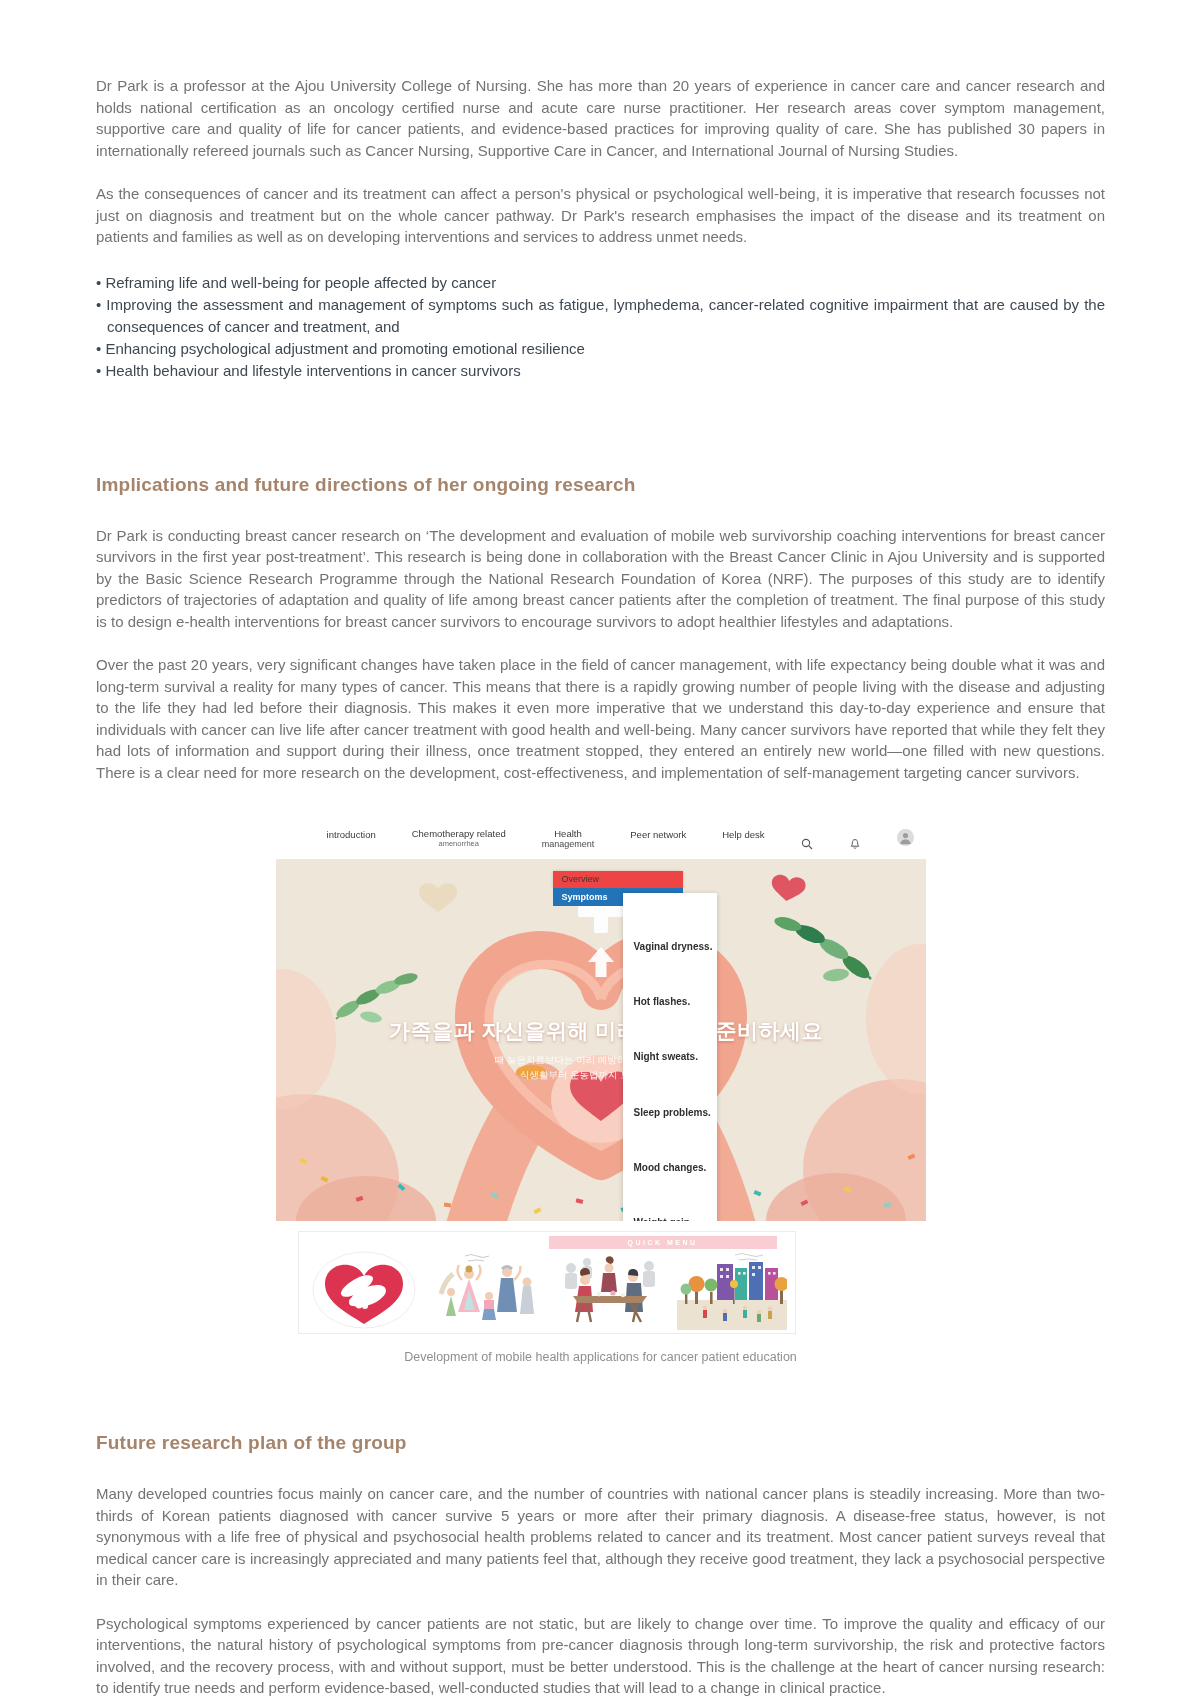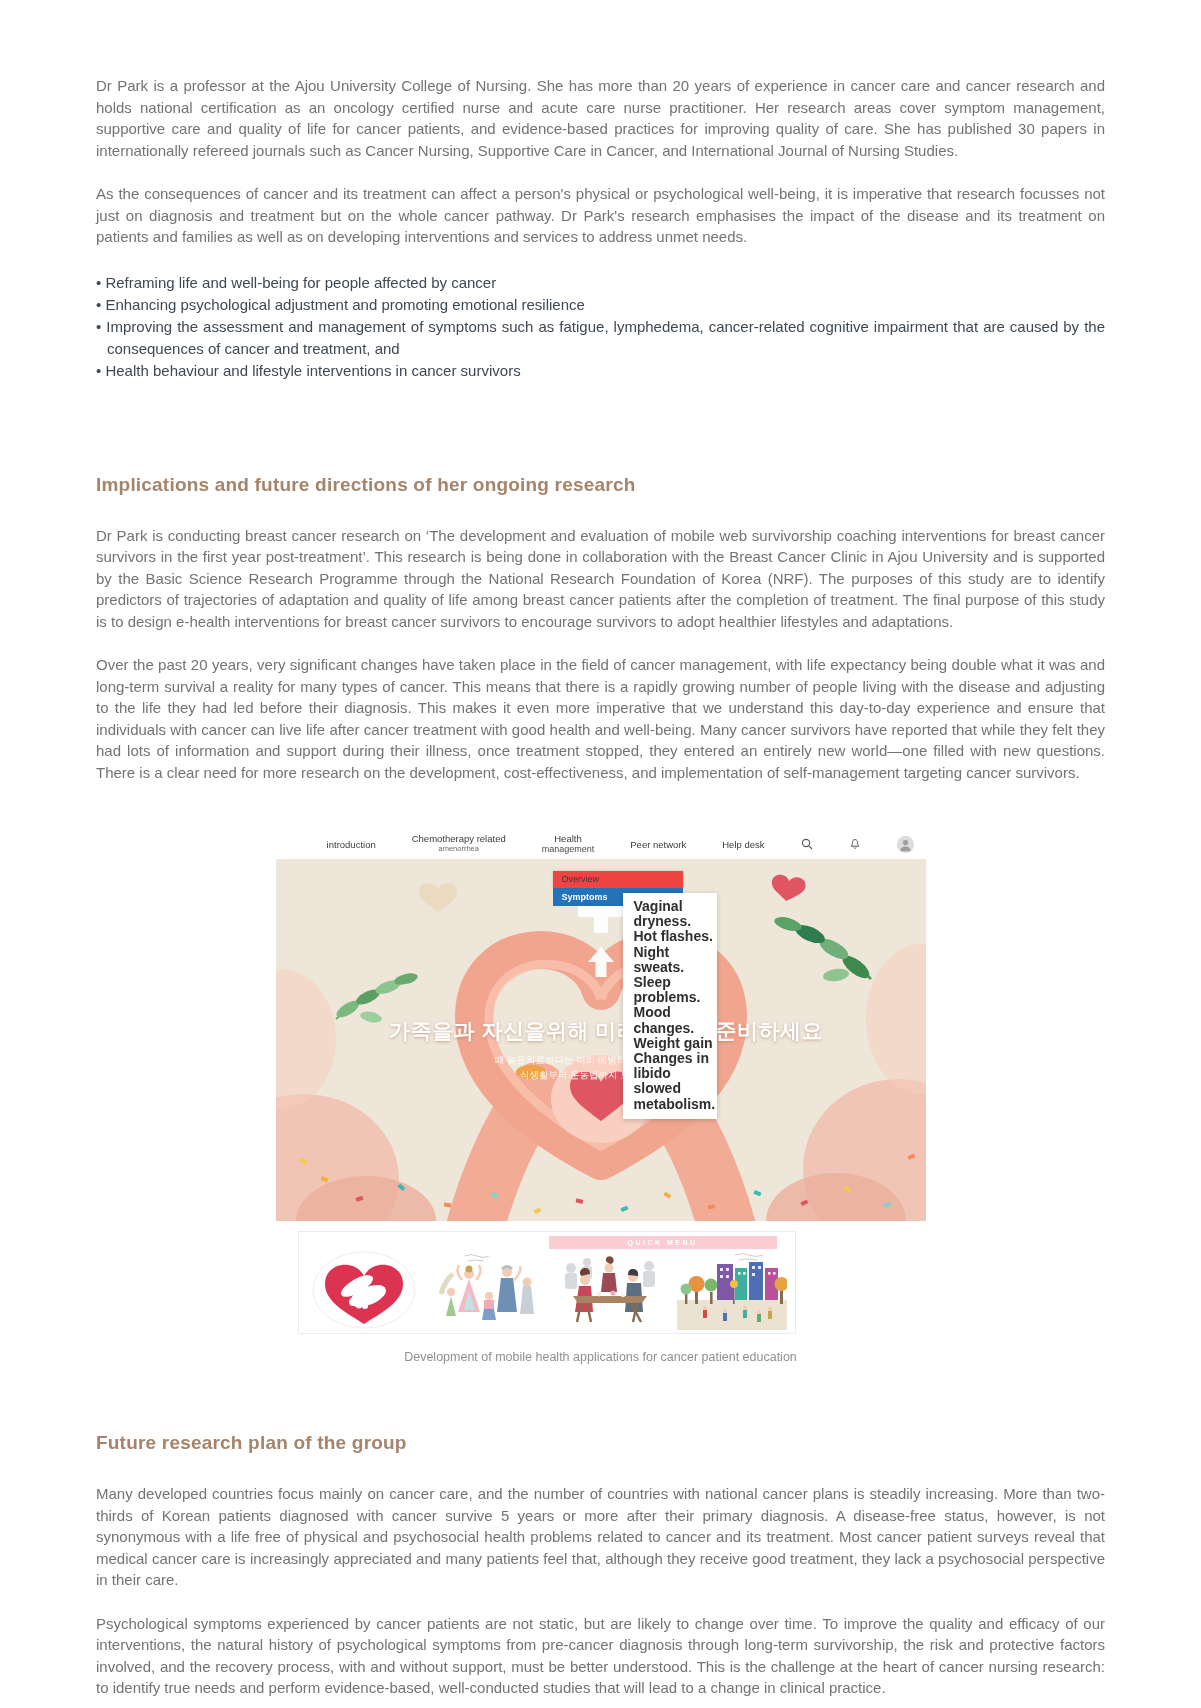--- a/index.html
+++ b/index.html
@@ -11,21 +11,21 @@
   .h{color:#a5846b;font-size:19px;font-weight:700;margin:0;letter-spacing:.2px;}
   .h.implications{margin-top:92px;}
   .h.future{margin-top:68px;}
   .p{color:#737373;font-size:15px;line-height:21.5px;text-align:justify;margin:22px 0 0 0;}
   .p.first{margin-top:29px;}
   .bullets{margin:24px 0 0 0;padding:0;list-style:none;color:#3e4852;font-size:15px;line-height:22px;}
   .bullet{padding-left:11px;text-indent:-11px;text-align:justify;}
   .bullet::before{content:"\2022\00a0";}
   
   .app-figure{margin:46px auto 0 auto;width:650px;position:relative;}
-  .app-nav{height:30px;display:flex;align-items:center;justify-content:flex-end;gap:36px;
+  .app-nav{height:30px;display:flex;justify-content:flex-end;gap:36px;
            padding-right:12px;font-size:9.5px;color:#3a3a3a;}
   .nav-item{white-space:nowrap;}
   .nav-item.two-line{text-align:center;line-height:10px;}
   .two-line .l2{display:block;font-size:9px;color:#4a4a4a;}
   .two-line .l2.small{font-size:7.5px;color:#6a6a6a;}
   .nav-ic{display:inline-flex;align-items:center;}
   .avatar{width:17px;height:17px;border-radius:50%;background:#dedede;display:inline-flex;
           align-items:center;justify-content:center;overflow:hidden;}
   .hero{position:relative;width:650px;height:362px;overflow:hidden;background:#eee6d9;}
   .hero > svg{position:absolute;left:0;top:0;}
@@ -35,41 +35,41 @@
   .hero-sub{font-size:9.5px;line-height:15px;opacity:.92;}
   .hero-sub.s1{margin-top:7px;}
   .dd{position:absolute;left:277px;top:12px;z-index:3;font-size:9px;}
   .dd-overview{background:#ef4444;width:121px;height:17px;line-height:17px;padding-left:9px;
                color:#3a3a3a;box-shadow:0 0 3px rgba(0,0,0,.15);}
   .dd-symptoms{background:#2273b8;width:114px;height:18px;line-height:18px;color:#ffffff;
                font-weight:700;display:flex;justify-content:space-between;padding:0 7px 0 9px;}
   .chev{font-size:11px;font-weight:700;}
   .submenu{position:absolute;left:347px;top:34px;width:94px;background:#ffffff;z-index:4;
            box-shadow:0 1px 5px rgba(0,0,0,.2);padding:6px 0 7px 0;}
-  .sm-item{font-size:14px;font-weight:700;color:#2e2e2e;line-height:15.2px;padding-left:11px;}
+  .sm-item{font-size:10px;font-weight:700;color:#2e2e2e;line-height:15.2px;padding-left:11px;margin-top:40px;}
   .strip{position:relative;margin:10px 0 0 22px;width:498px;height:103px;background:#ffffff;
          border:1px solid #ececec;box-sizing:border-box;}
   .qm{position:absolute;left:250px;top:4px;width:228px;height:13px;background:#f9cdd2;
       color:#ffffff;font-size:7px;font-weight:700;letter-spacing:2.5px;text-align:center;
       line-height:13px;}
   .thumb{position:absolute;top:18px;width:106px;height:80px;}
   .thumb.t1{left:12px;} .thumb.t2{left:132px;} .thumb.t3{left:258px;} .thumb.t4{left:378px;width:110px;}
   .caption{margin:16px 0 0 0;text-align:center;font-size:12.5px;color:#8f8f8f;}
 </style>
 </head>
 <body>
 
 <main class="page">
 
   <p class="p first">Dr Park is a professor at the Ajou University College of Nursing. She has more than 20 years of experience in cancer care and cancer research and holds national certification as an oncology certified nurse and acute care nurse practitioner. Her research areas cover symptom management, supportive care and quality of life for cancer patients, and evidence-based practices for improving quality of care. She has published 30 papers in internationally refereed journals such as Cancer Nursing, Supportive Care in Cancer, and International Journal of Nursing Studies.</p>
   <p class="p">As the consequences of cancer and its treatment can affect a person's physical or psychological well-being, it is imperative that research focusses not just on diagnosis and treatment but on the whole cancer pathway. Dr Park's research emphasises the impact of the disease and its treatment on patients and families as well as on developing interventions and services to address unmet needs.</p>
   <ul class="bullets">
     <li class="bullet">Reframing life and well-being for people affected by cancer</li>
+    <li class="bullet">Improving the assessment and management of symptoms such as fatigue, lymphedema, cancer-related cognitive impairment that are caused by the consequences of cancer and treatment, and</li>
     <li class="bullet">Enhancing psychological adjustment and promoting emotional resilience</li>
-    <li class="bullet">Improving the assessment and management of symptoms such as fatigue, lymphedema, cancer-related cognitive impairment that are caused by the consequences of cancer and treatment, and</li>
     <li class="bullet">Health behaviour and lifestyle interventions in cancer survivors</li>
   </ul>
 
   <h2 class="h implications">Implications and future directions of her ongoing research</h2>
   <p class="p first">Dr Park is conducting breast cancer research on ‘The development and evaluation of mobile web survivorship coaching interventions for breast cancer survivors in the first year post-treatment’. This research is being done in collaboration with the Breast Cancer Clinic in Ajou University and is supported by the Basic Science Research Programme through the National Research Foundation of Korea (NRF). The purposes of this study are to identify predictors of trajectories of adaptation and quality of life among breast cancer patients after the completion of treatment. The final purpose of this study is to design e-health interventions for breast cancer survivors to encourage survivors to adopt healthier lifestyles and adaptations.</p>
   <p class="p">Over the past 20 years, very significant changes have taken place in the field of cancer management, with life expectancy being double what it was and long-term survival a reality for many types of cancer. This means that there is a rapidly growing number of people living with the disease and adjusting to the life they had led before their diagnosis. This makes it even more imperative that we understand this day-to-day experience and ensure that individuals with cancer can live life after cancer treatment with good health and well-being. Many cancer survivors have reported that while they felt they had lots of information and support during their illness, once treatment stopped, they entered an entirely new world—one filled with new questions. There is a clear need for more research on the development, cost-effectiveness, and implementation of self-management targeting cancer survivors.</p>
 
   <figure class="app-figure" style="margin-left:auto;margin-right:auto;">
     <div class="app-nav">
       <div class="nav-item">introduction</div>

